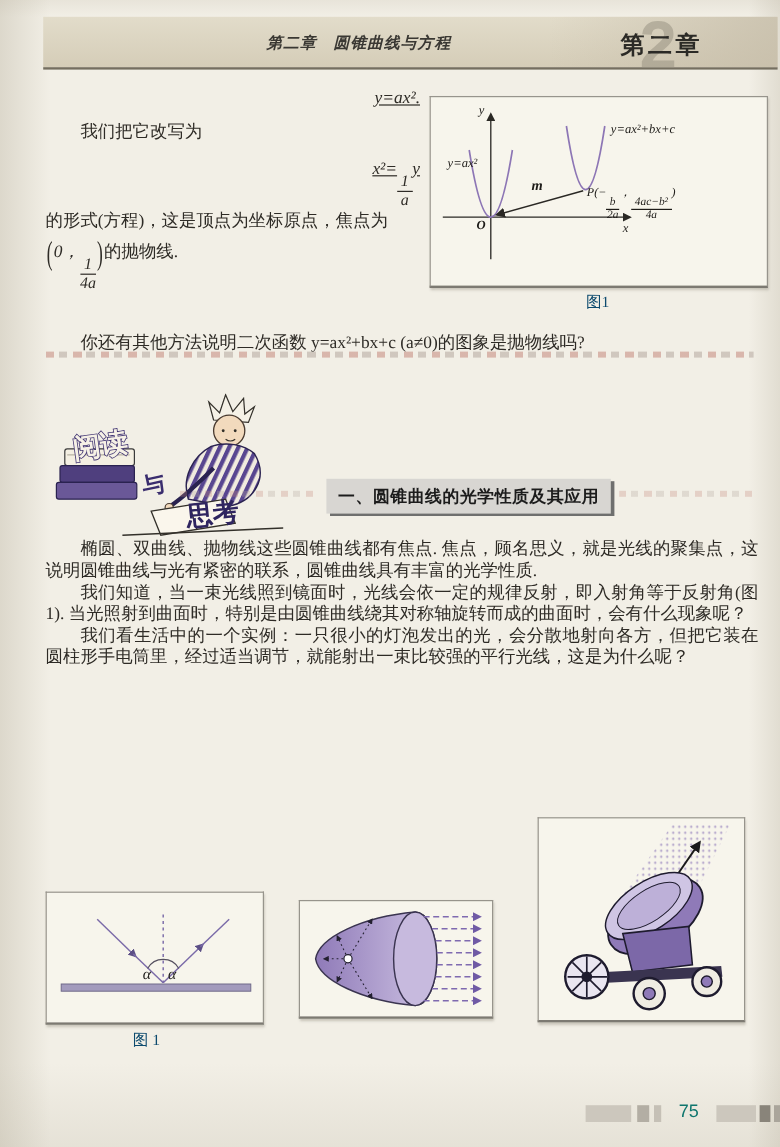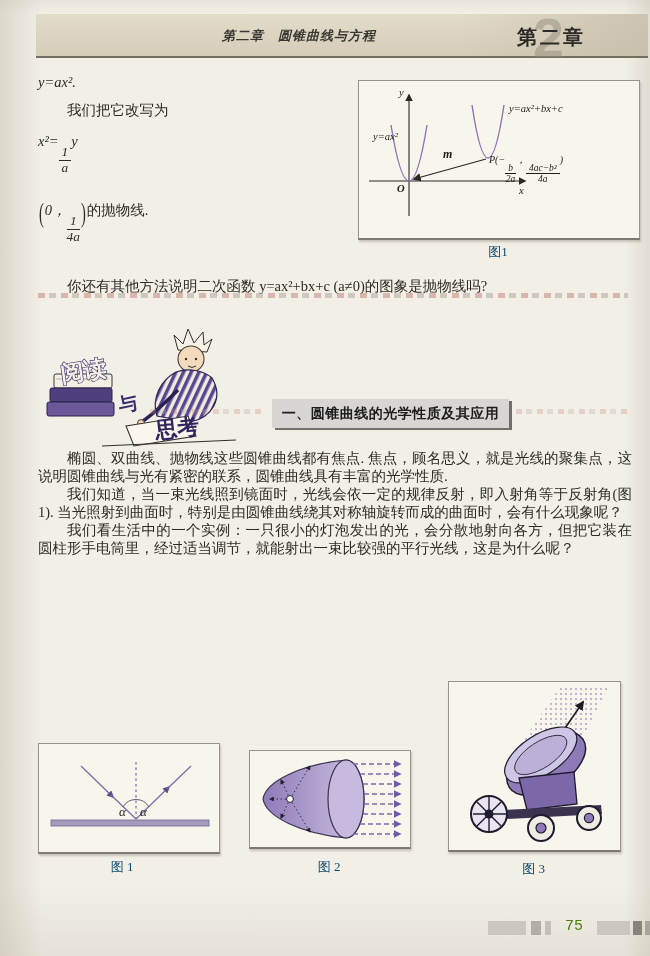--- a/index.html
+++ b/index.html
@@ -22,21 +22,21 @@
         font-family:"Liberation Sans",sans-serif;font-weight:bold;font-style:italic;
         font-size:13px;color:#3a3833;letter-spacing:1px;}
   .chapter-watermark{position:absolute;right:84px;top:-9px;font-family:"Liberation Sans",sans-serif;
         font-weight:bold;font-size:56px;color:rgba(148,142,126,.5);}
   .chapter-tab{position:absolute;right:62px;top:10px;font-family:"Liberation Sans",sans-serif;
         font-weight:bold;font-size:20px;letter-spacing:3px;color:#2b2a26;}
 
   
   .t{font-size:14.5px;line-height:22px;}
   .math{font-style:italic;}
-  .ctr{text-align:left;}
+  .ctr{text-align:right;text-decoration:underline;}
   .frac{display:inline-flex;flex-direction:column;align-items:center;vertical-align:-0.75em;
         line-height:1.1;font-size:.92em;font-style:italic;}
   .frac .fnum{border-bottom:1px solid currentColor;padding:0 3px;}
   .bigp{display:inline-block;transform:scaleY(1.9);font-style:normal;margin:0 1px;vertical-align:-.12em;}
 
   .sep-dashes{height:5px;opacity:.55;background:repeating-linear-gradient(90deg,
         #c4887c 0 7px, transparent 7px 11px, #b4a79e 11px 18px, transparent 18px 23px);}
   .sep-faint{height:5px;opacity:.3;background:repeating-linear-gradient(90deg,
         #c4887c 0 6px, transparent 6px 10px, #b4a79e 10px 16px, transparent 16px 21px);}
 
@@ -51,21 +51,21 @@
   
   .bodytext{left:38px;top:449px;width:594px;text-align:justify;}
   .bodytext p{margin:0;text-indent:2em;font-size:14.5px;line-height:18px;}
 
   
   .banner{left:272px;top:399px;width:237px;height:29px;background:#d8d6d2;
           box-shadow:3px 2px 0 rgba(88,88,88,.85);
           font-family:"Liberation Sans",sans-serif;font-weight:bold;font-size:14px;
           color:#1c1c1c;text-align:center;line-height:29px;letter-spacing:.5px;}
 
-  .pagenum{font-family:Liberation Mono, monospace;font-size:15px;color:#4d7c0f;}
+  .pagenum{font-family:Liberation Sans, sans-serif;font-size:15px;color:#0f766e;}
   .fbar{position:absolute;z-index:1;}
 </style>
 </head>
 <body>
 
 <div id="page">
 
   <div class="abs band">
     <div class="band-right"></div>
     <div class="chapter-watermark">2</div>
@@ -76,20 +76,21 @@
   <div class="abs t math ctr" style="left:38px;top:71px;width:312px;">y=ax².</div>
   <div class="abs t" style="left:67px;top:99px;">我们把它改写为</div>
 
   <div class="abs t math ctr" style="left:38px;top:130px;width:312px;">
     <span>x²=</span><span class="frac">
         <span class="fnum">1</span>
         <span>a</span>
       </span><span>y</span>
   </div>
 
+  <div class="abs t" style="left:38px;top:173px;width:330px;">的形式(方程)，这是顶点为坐标原点，焦点为</div>
 
   <div class="abs t" style="left:38px;top:199px;width:330px;">
     <span class="bigp">(</span><span class="math">0，</span><span class="frac">
         <span class="fnum">1</span>
         <span>4a</span>
       </span><span class="bigp">)</span><span>的抛物线.</span>
   </div>
 
   <div class="abs t" style="left:67px;top:275px;width:565px;">你还有其他方法说明二次函数 y=ax²+bx+c (a≠0)的图象是抛物线吗?</div>
 
@@ -218,21 +219,20 @@
         <line x1="110" y1="23" x2="150" y2="23" marker-end="url(#arrV)"></line>
         <line x1="113" y1="33" x2="150" y2="33" marker-end="url(#arrV)"></line>
         <line x1="114" y1="43" x2="150" y2="43" marker-end="url(#arrV)"></line>
         <line x1="114" y1="53" x2="150" y2="53" marker-end="url(#arrV)"></line>
         <line x1="113" y1="63" x2="150" y2="63" marker-end="url(#arrV)"></line>
         <line x1="110" y1="73" x2="150" y2="73" marker-end="url(#arrV)"></line>
         <line x1="103" y1="83" x2="150" y2="83" marker-end="url(#arrV)"></line>
       </g>
     </svg>
   </div>
-  <div class="abs cap" style="left:249px;top:858px;width:160px;">图 2</div>
 
   <div class="abs figbox" style="left:448px;top:681px;width:171px;height:168px;">
     <svg width="171" height="168" viewBox="0 0 171 168">
       <defs>
         <pattern id="beamdots" width="5" height="5" patternUnits="userSpaceOnUse">
           <circle cx="2" cy="2" r="0.9" fill="#9a86be"></circle>
         </pattern>
         <marker id="arrD" viewBox="0 0 10 10" refX="8" refY="5" markerWidth="6" markerHeight="6" orient="auto">
             <path d="M0,0 L10,5 L0,10 z" fill="#1a1a1a"></path>
           </marker>
@@ -255,21 +255,20 @@
             <line x1="52" y1="120" x2="28" y2="144"></line>
         </g>
         <circle cx="40" cy="132" r="4.5" fill="#1e1b2e"></circle>
         <circle cx="92" cy="146" r="13" fill="#efece2" stroke="#1e1b2e" stroke-width="2"></circle>
         <circle cx="92" cy="146" r="5" fill="#8f7ab8" stroke="#1e1b2e" stroke-width="1.2"></circle>
         <circle cx="140" cy="136" r="12" fill="#efece2" stroke="#1e1b2e" stroke-width="2"></circle>
         <circle cx="140" cy="136" r="4.6" fill="#8f7ab8" stroke="#1e1b2e" stroke-width="1.2"></circle>
       </g>
     </svg>
   </div>
-  <div class="abs cap" style="left:448px;top:860px;width:171px;">图 3</div>
 
   <div class="fbar" style="left:488px;top:921px;width:38px;height:14px;background:#ccc7bd;"></div>
   <div class="fbar" style="left:531px;top:921px;width:10px;height:14px;background:#b3aea4;"></div>
   <div class="fbar" style="left:545px;top:921px;width:6px;height:14px;background:#c5c0b6;"></div>
   <div class="abs pagenum" style="left:558px;top:918px;width:32px;text-align:center;">75</div>
   <div class="fbar" style="left:597px;top:921px;width:33px;height:14px;background:#ccc7bd;"></div>
   <div class="fbar" style="left:633px;top:921px;width:9px;height:14px;background:#89847a;"></div>
   <div class="fbar" style="left:645px;top:921px;width:5px;height:14px;background:#aaa59b;"></div>
 
 </div>

